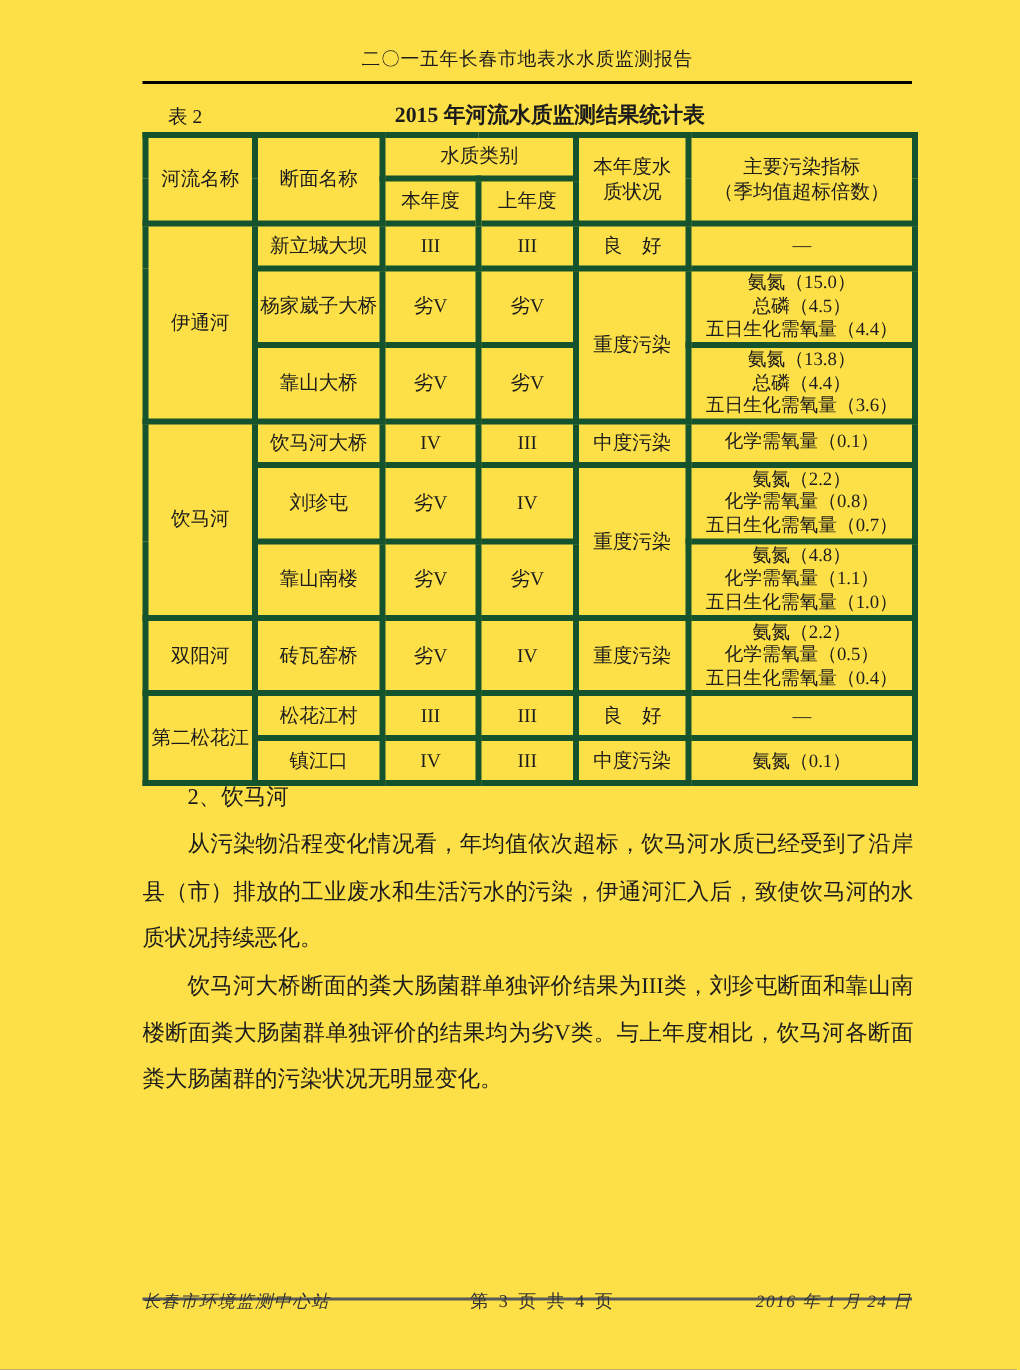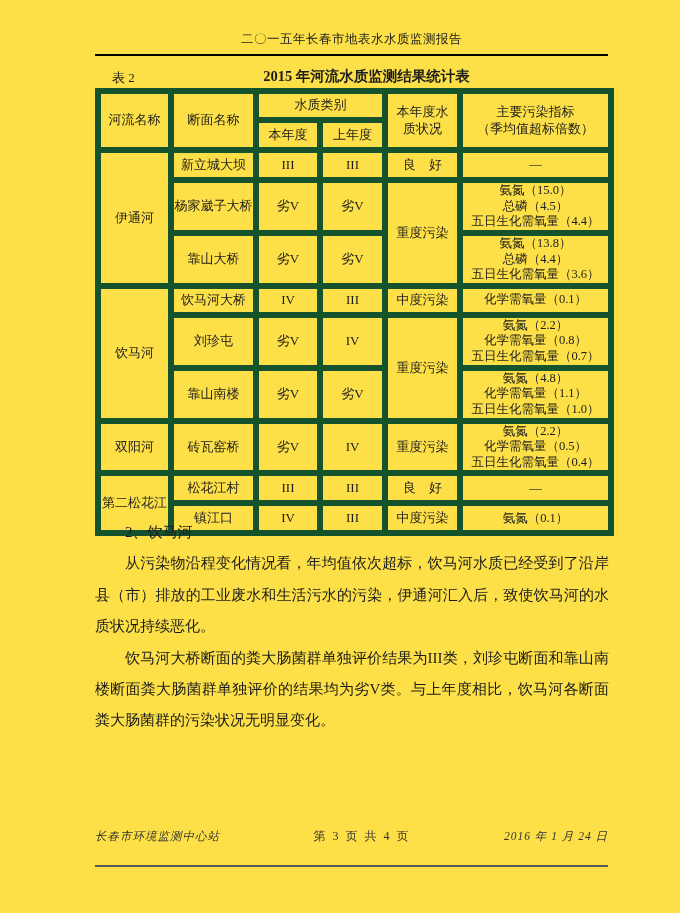--- a/index.html
+++ b/index.html
@@ -28,21 +28,21 @@
   .table-caption .title{
     display:block;text-align:center;font-size:14.5px;font-weight:bold;padding-top:1px;
   }
   table.results{
     position:absolute;left:95px;top:88px;width:513px;
     border-collapse:collapse;table-layout:fixed;
     font-size:13px;
   }
   table.results{border:2px solid #111;}
   table.results th,table.results td{
-    border:6px solid #14532d;
+    border:4px solid #14532d;
     font-weight:normal;
     text-align:center;vertical-align:middle;
     padding:0;line-height:1.25;
   }
   tr.hdr1{height:29px;}
   tr.hdr2{height:30px;}
   tr.hdr2 th{border-bottom:2px solid #111;}
   tr.h30{height:30px;}
   tr.h29{height:29px;}
   tr.h48{height:48px;}
@@ -57,21 +57,21 @@
   .body-text{
     position:absolute;left:95px;top:517px;width:514px;
     font-size:15px;line-height:31.4px;
     text-align:justify;
   }
   .body-text p{margin:0;text-indent:2em;}
   .footer-rule{
     position:absolute;left:95px;top:865px;width:513px;height:2px;background:#5a5a5a;
   }
   .doc-footer{
-    position:absolute;left:95px;top:828px;width:513px;
+    position:absolute;left:95px;top:859px;width:513px;
     display:flex;justify-content:space-between;align-items:center;
     font-size:11.5px;color:#333;text-align:right;
   }
   .doc-footer .slant{font-style:italic;letter-spacing:1px;}
   .doc-footer .center{font-size:12px;letter-spacing:2px;}
 </style>
 </head>
 <body>
 
 <div class="page">

